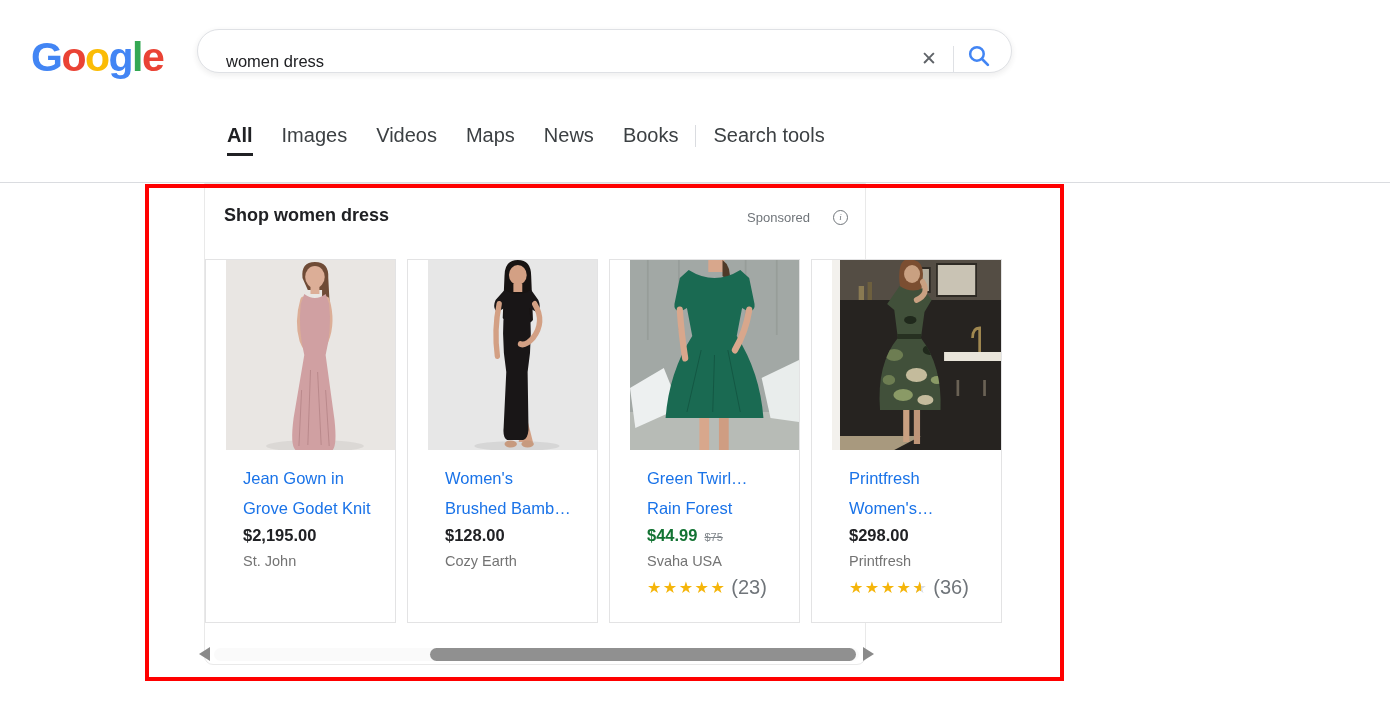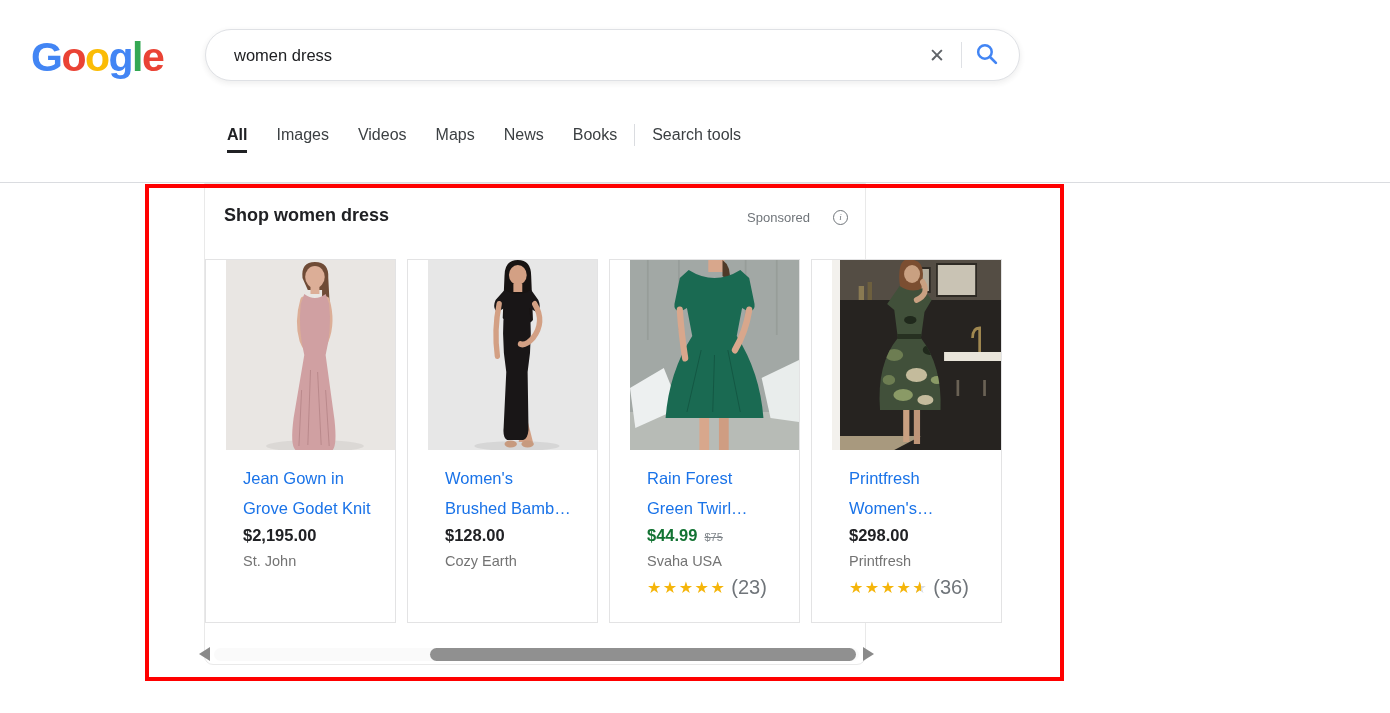--- a/index.html
+++ b/index.html
@@ -4,33 +4,33 @@
 <style>
   html,body{margin:0;padding:0;}
   body{
     width:1390px;height:713px;position:relative;background:#fff;
     font-family:"Liberation Sans", sans-serif;overflow:hidden;
     color:#202124;
   }
   
   .logo{position:absolute;left:31px;top:31px;font-size:41px;font-weight:600;
         letter-spacing:-1.5px;line-height:52px;cursor:pointer;user-select:none;}
-  .search-bar{position:absolute;left:205px;top:29px;width:815px;height:52px;
+  .search-bar{position:absolute;left:197px;top:29px;width:815px;height:44px;
         background:#fff;border:1px solid #dfe1e5;border-radius:27px;
         box-shadow:0 2px 5px 1px rgba(64,60,67,.08);
-        display:flex;align-items:center;box-sizing:border-box;}
+        display:flex;align-items:flex-end;box-sizing:border-box;}
   .search-input{flex:1;border:none;outline:none;background:transparent;
         font-family:"Liberation Sans", sans-serif;font-size:16.5px;color:#202124;
         margin-left:26px;}
   .clear-btn{font-size:19px;color:#5f6368;padding:4px 8px;cursor:pointer;line-height:1;}
   .bar-sep{width:1px;height:26px;background:#dfe1e5;margin:0 12px 0 8px;}
   .search-btn{margin-right:20px;cursor:pointer;display:flex;align-items:center;}
   
   .tabs{position:absolute;left:227px;top:124px;display:flex;align-items:center;
-        font-size:16px;color:#3c4043;}
+        font-size:20px;color:#3c4043;}
   .tab{margin-right:29px;cursor:pointer;white-space:nowrap;}
   .tab.active{font-weight:700;color:#202124;position:relative;}
   .tab.active::after{content:"";position:absolute;left:0;right:0;bottom:-9px;
         height:3px;background:#202124;}
   .tabs-sep{width:1px;height:22px;background:#dadce0;margin-right:17px;margin-left:-12px;}
   .page-divider{position:absolute;left:0;top:182px;width:1390px;height:1px;background:#dadce0;}
   
   .annotation-box{position:absolute;left:145px;top:184px;width:919px;height:497px;
         border:4px solid var(--annotation-red,#ff0000);box-sizing:border-box;z-index:50;
         pointer-events:none;}
@@ -187,22 +187,22 @@
           <rect x="78" y="158" width="11" height="32" fill="#d8a78c"></rect>
           <rect x="100" y="158" width="11" height="32" fill="#cf9d82"></rect>
           <path d="M66 10 Q95 26 124 10 L134 18 L140 44 Q141 50 134 52 L126 48 L120 76 Q146 112 150 158 L40 158 Q44 112 70 76 L64 48 L56 52 Q49 50 50 44 L56 18 Z" fill="#1a6a52"></path>
           <path d="M134 50 Q130 72 118 90" stroke="#d8a78c" stroke-width="7" fill="none" stroke-linecap="round"></path>
           <path d="M56 50 Q58 76 62 98" stroke="#d8a78c" stroke-width="7" fill="none" stroke-linecap="round"></path>
           <path d="M80 90 L64 152 M95 95 L93 152 M110 90 L124 152" stroke="rgba(6,48,36,0.35)" fill="none"></path>
         </svg>
       </div>
       <div class="product-body">
         <div class="product-title">
+          <span>Green Twirl…</span>
           <span>Rain Forest</span>
-          <span>Green Twirl…</span>
         </div>
         <div class="price-row">
           <span class="price deal">$44.99</span><span class="orig-price">$75</span>
         </div>
         <div class="merchant">Svaha USA</div>
         <div class="rating-row">
           <span><span class="star">★</span><span class="star">★</span><span class="star">★</span><span class="star">★</span><span class="star">★</span></span>
           <span class="rating-count">(23)</span>
         </div>
       </div>

